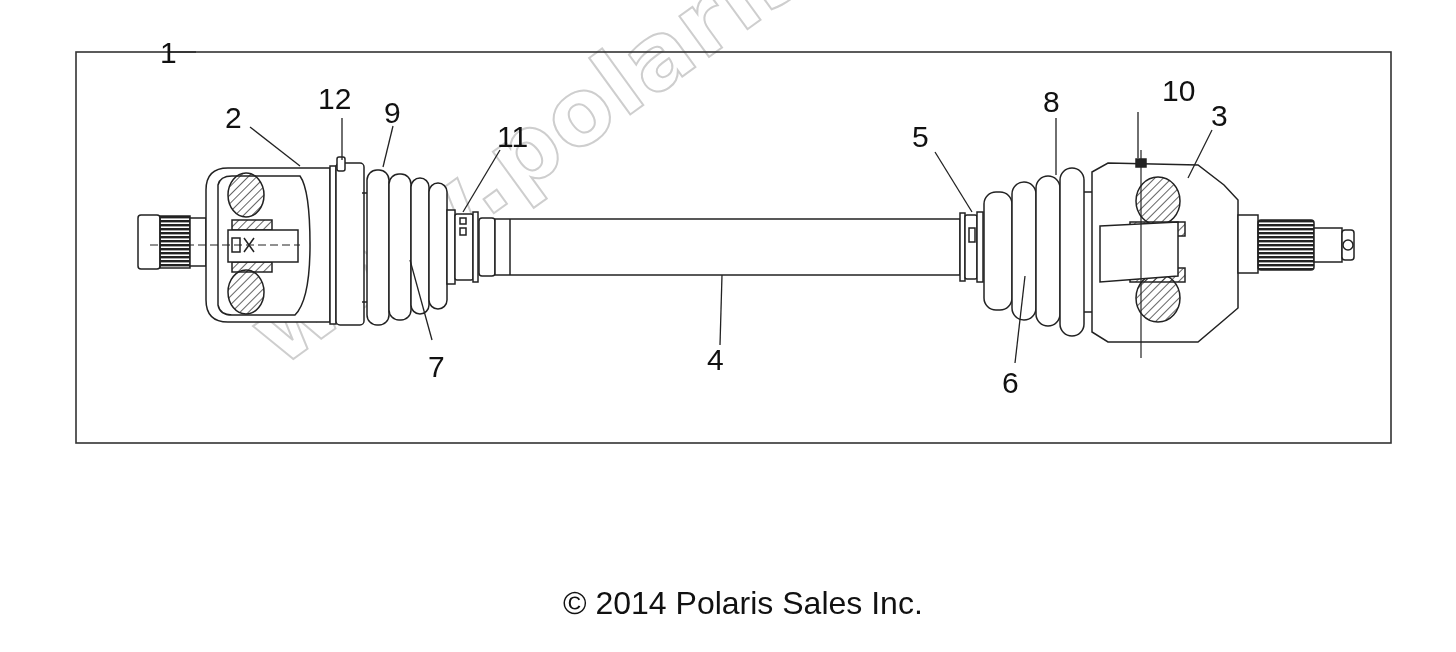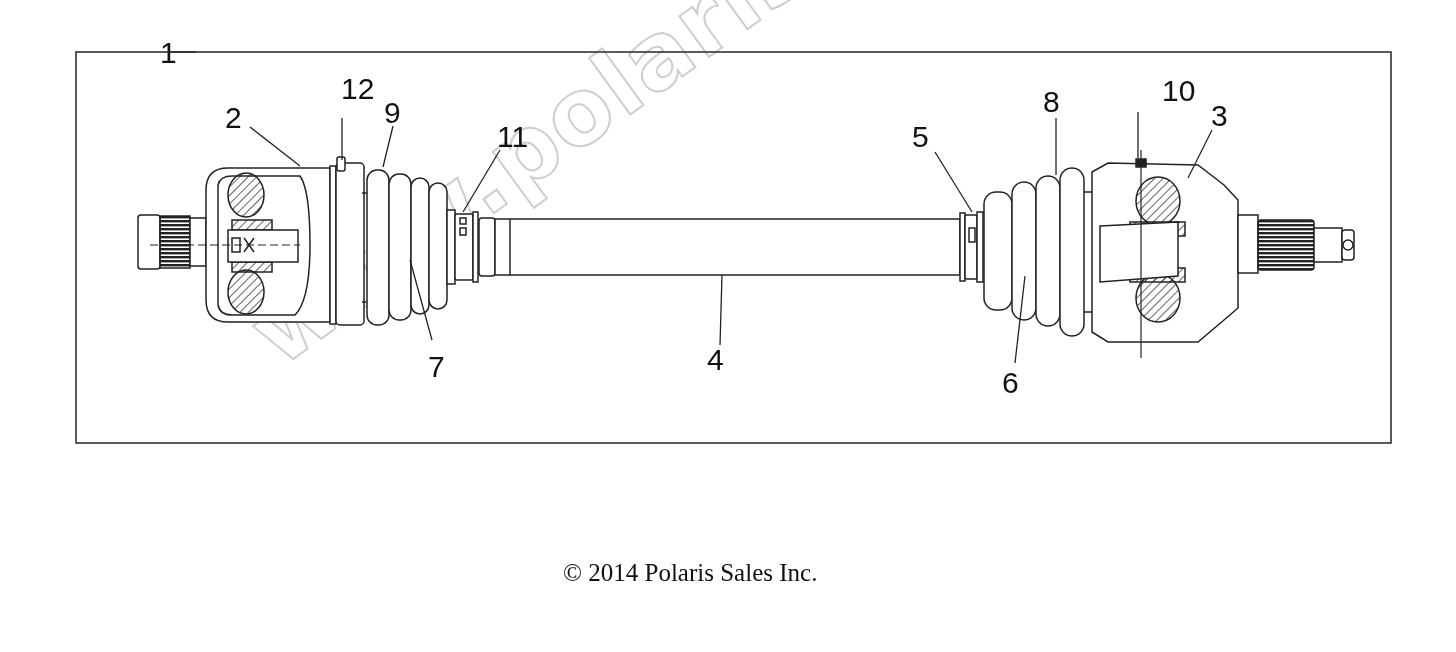--- a/index.html
+++ b/index.html
@@ -1,19 +1,19 @@
 <!DOCTYPE html>
 <html><head>
 <meta charset="utf-8">
 <style>
   html,body{margin:0;padding:0;background:#fff;}
   body{width:1456px;height:652px;position:relative;overflow:hidden;font-family:"Liberation Sans",sans-serif;}
   #diagram{position:absolute;left:0;top:0;width:1456px;height:652px;}
   .callout{position:absolute;font-family:"Liberation Sans",sans-serif;font-size:30px;color:#111;line-height:1;}
-  .copyright{position:absolute;left:563px;top:559px;font-size:25px;color:#111;font-family:Liberation Serif, serif;white-space:nowrap;}
+  .copyright{position:absolute;left:563px;top:585px;font-size:32px;color:#111;font-family:Liberation Sans, sans-serif;white-space:nowrap;}
   .watermark{position:absolute;left:230px;top:300px;font-family:"DejaVu Sans",sans-serif;font-weight:bold;font-size:92px;color:#fff;
     -webkit-text-stroke:2px #c9c9c9;opacity:0.9;transform:rotate(-36deg);transform-origin:left top;white-space:nowrap;letter-spacing:2px;
     text-shadow:0 0 0 #e6e6e6;}
 </style>
 </head>
 <body>
 
 <div class="watermark">www.polarisersatzteile.de</div>
 
 <svg id="diagram" viewBox="0 0 1456 652" xmlns="http://www.w3.org/2000/svg">
@@ -120,21 +120,21 @@
     <line x1="935" y1="152" x2="972" y2="212"></line>
     <line x1="1056" y1="118" x2="1056" y2="175"></line>
     <line x1="1138" y1="112" x2="1138" y2="158"></line>
     <line x1="1212" y1="130" x2="1188" y2="178"></line>
     <line x1="1015" y1="363" x2="1025" y2="276"></line>
   </g>
 </svg>
 
 <div class="callout" style="left:160px;top:38px;">1</div>
 <div class="callout" style="left:225px;top:103px;">2</div>
-<div class="callout" style="left:318px;top:74px;margin-left:23px;">12</div>
+<div class="callout" style="left:318px;top:84px;">12</div>
 <div class="callout" style="left:384px;top:98px;">9</div>
 <div class="callout" style="left:497px;top:122px;">11</div>
 <div class="callout" style="left:428px;top:352px;">7</div>
 <div class="callout" style="left:707px;top:345px;">4</div>
 <div class="callout" style="left:912px;top:122px;">5</div>
 <div class="callout" style="left:1043px;top:87px;">8</div>
 <div class="callout" style="left:1121px;top:76px;margin-left:41px;">10</div>
 <div class="callout" style="left:1211px;top:101px;">3</div>
 <div class="callout" style="left:1002px;top:368px;">6</div>
 

